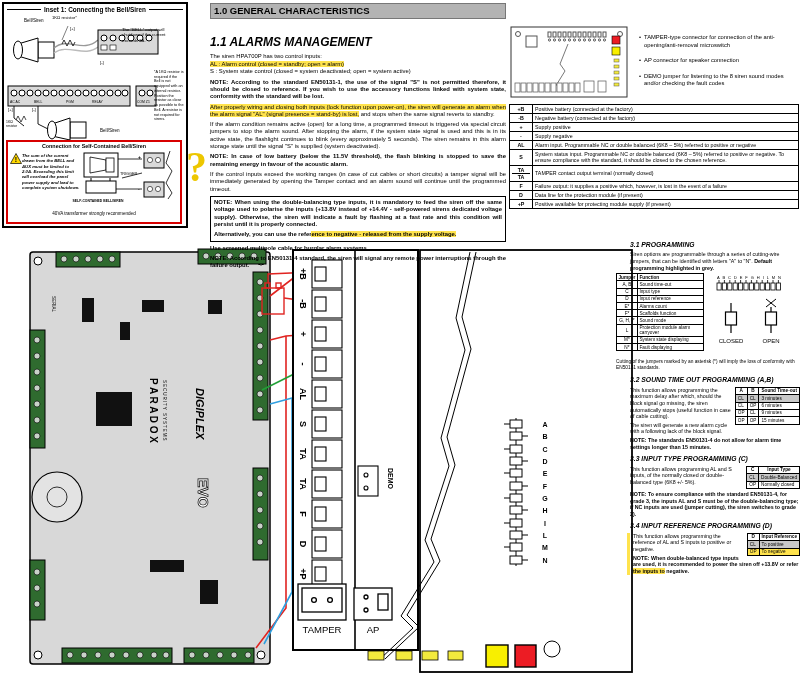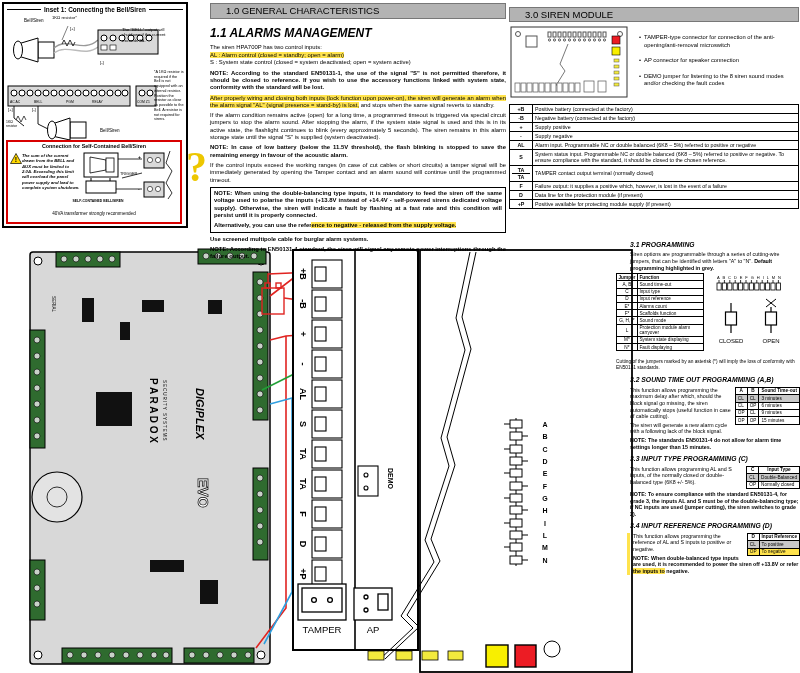--- a/index.html
+++ b/index.html
@@ -16,21 +16,21 @@
   .inset-title .line{flex:1;height:1px;background:#000}
   .itx{position:absolute;font-size:4.2px;line-height:1.25}
   .scbox{position:absolute;left:2px;top:136px;width:172px;height:80px;border:2px solid #d80000;background:#fff}
   .sc-title{font-weight:bold;font-size:5.4px;text-align:center;margin-top:1px}
   .sc-warn{position:absolute;left:14px;top:11px;width:58px;font-size:4.3px;font-weight:bold;font-style:italic;line-height:1.25}
   .sc-cap{position:absolute;left:60px;top:57px;width:60px;font-size:3.4px;font-weight:bold;text-align:center}
   .sc-foot{position:absolute;left:0;top:69px;width:100%;font-size:4.6px;text-align:center}
   .qmark{left:186px;top:146px;font-size:42px;font-weight:bold;color:#edc700;
          font-family:"Liberation Serif",serif;z-index:3;line-height:1}
   
-  .hbar{background:#b3b3b3;border:1px solid #777;font-weight:normal;font-size:9.5px;padding:1px 15px;margin-bottom:7px}
+  .hbar{background:#b3b3b3;border:1px solid #777;font-weight:bold;font-size:9.5px;padding:1px 3px;margin-bottom:16px}
   .hsub{font-style:italic;font-weight:bold;font-size:12px;margin:1px 0 3px}
   .col1{left:210px;top:3px;width:296px;font-size:5.9px;line-height:1.24;text-align:justify;z-index:1}
   .notebox{border:1px solid #000;padding:2px 3px;margin:2px 0 3px}
   
   .col3head{left:509px;top:7px;width:290px;z-index:1}
   .thumb{left:510px;top:26px;z-index:1}
   .bullets{left:639px;top:34px;width:158px;font-size:5.8px;line-height:1.3;z-index:1}
   .bullet-row{display:flex;margin-bottom:8px}
   .bullet-row::before{content:"•";margin-right:3px}
   table{border-collapse:collapse}
@@ -436,23 +436,20 @@
     <p class="b">NOTE: In case of low battery (below the 11.5V threshold), the flash blinking is stopped to save the remaining energy in favour of the acoustic alarm.</p>
     <p>If the control inputs exceed the working ranges (in case of cut cables or short circuits) a tamper signal will be immediately generated by opening the Tamper contact and an alarm sound will continue until the programmed timeout.</p>
     <div class="notebox">
       <p class="b">NOTE: When using the double-balancing type inputs, it is mandatory to feed the siren off the same voltage used to polarise the inputs (+13.8V instead of +14.4V - self-powered sirens dedicated voltage supply). Otherwise, the siren will indicate a fault by flashing at a fast rate and this condition will persist until it is properly connected.</p>
       <p class="b" style="margin:0"><span>Alternatively, you can use the refer</span><span class="hl">ence to negative - released from the supply voltage.</span></p>
     </div>
     <p class="b">Use screened multipole cable for burglar alarm systems.</p>
     <p class="b">NOTE: According to EN50131-4 standard, the siren will signal any remote power interruptions through the failure output.</p>
   </div>
 
-  <div class="abs col3head">
-    <div class="hbar">3.0 SIREN MODULE</div>
-  </div>
 
   <svg class="abs thumb" width="118" height="72" viewBox="0 0 118 72">
     <rect x="1" y="1" width="116" height="70" fill="#fff" stroke="#333"></rect>
     <circle cx="8" cy="8" r="2.5" fill="#fff" stroke="#555"></circle>
       <circle cx="110" cy="8" r="2.5" fill="#fff" stroke="#555"></circle>
     <rect x="16" y="10" width="11" height="11" fill="#fff" stroke="#555"></rect>
     <g stroke="#555">
       <rect x="38" y="6" width="3" height="5" fill="#fff"></rect>
         <rect x="43" y="6" width="3" height="5" fill="#fff"></rect>
       <rect x="48" y="6" width="3" height="5" fill="#fff"></rect>

